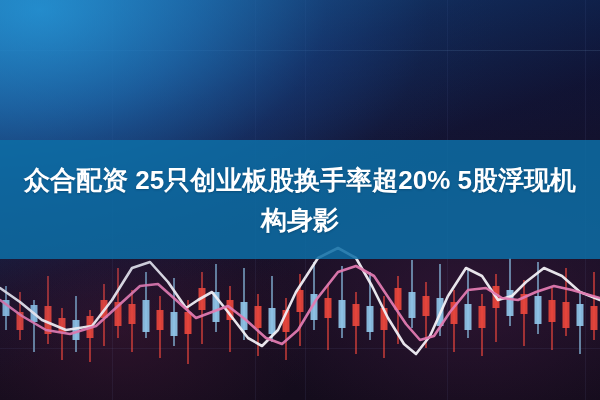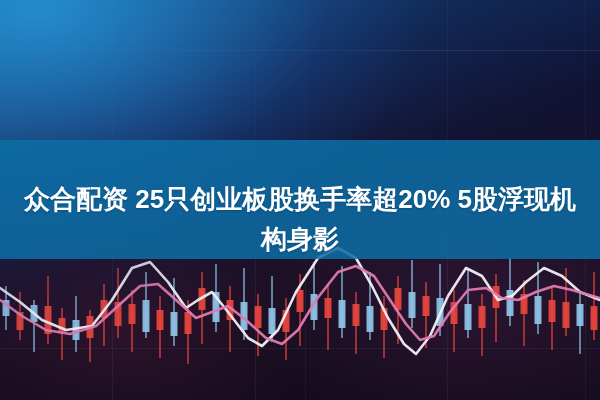--- a/index.html
+++ b/index.html
@@ -47,21 +47,21 @@
   .gridline.dark { background: rgba(120,130,190,0.10); }
 
   #title-band {
     position: absolute;
     left: 0;
     top: 140px;
     width: 600px;
     height: 119px;
     background: rgba(13,110,165,0.86);
     display: flex;
-    align-items: flex-end;
+    align-items: center;
     justify-content: center;
   }
   #title-text {
     color: #ffffff;
     font-size: 26px;
     font-weight: bold;
     line-height: 40px;
     text-align: center;
     letter-spacing: 0px;
     width: 566px;

